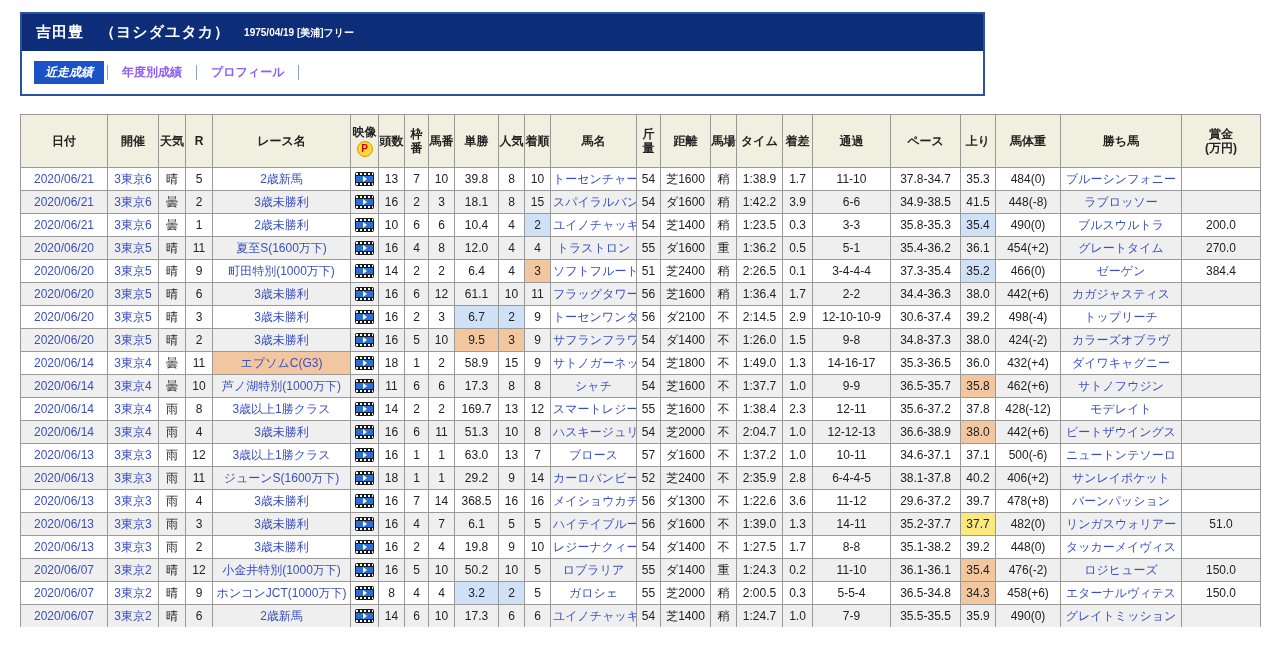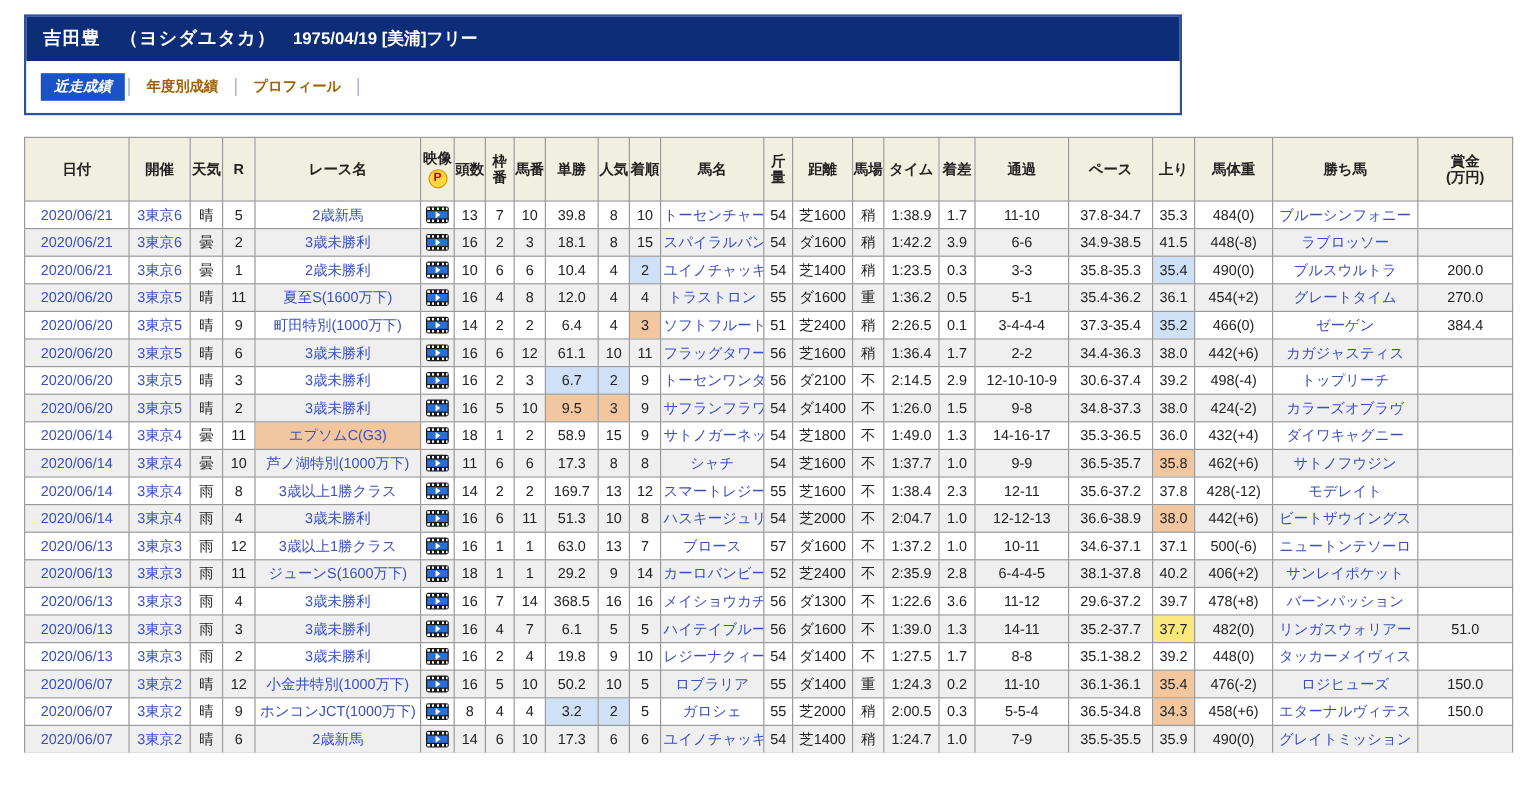--- a/index.html
+++ b/index.html
@@ -2,24 +2,24 @@
 <html><head>
 <meta charset="utf-8">
 <style>
   html,body { margin:0; padding:0; background:#ffffff; font-family:"Liberation Sans","DejaVu Sans",sans-serif; }
   .page { width:1268px; height:627px; position:relative; overflow:hidden; }
 
   
   .header-box { position:absolute; left:20px; top:12px; width:961px; border:2px solid #2b51a3; background:#fff; }
   .title-bar { background:#0d2d78; height:37px; display:flex; align-items:center; padding:0 14px; gap:14px; }
   .jockey-name { color:#ffffff; font-size:15px; font-weight:bold; letter-spacing:1px; }
-  .jockey-meta { color:#ffffff; font-size:14px; font-weight:bold; }
+  .jockey-meta { color:#ffffff; font-size:10px; font-weight:bold; }
   .tab-bar { background:#ffffff; padding:10px 12px; display:flex; align-items:center; }
   .tab-active { background:#1b52c8; color:#ffffff; font-size:12px; font-weight:bold; padding:3px 11px; cursor:pointer;font-style:italic; }
-  .tab-link { color:#a16207; font-size:12px; font-weight:bold; padding:3px 11px; cursor:pointer; }
+  .tab-link { color:#8b5cf6; font-size:12px; font-weight:bold; padding:3px 11px; cursor:pointer; }
   .tab-divider { width:1px; height:15px; background:#93a1c4; margin:0 3px; }
 
   
   .table-wrap { position:absolute; left:20px; top:114px; }
   table.results { border-collapse:collapse; table-layout:fixed; width:1240px; font-size:12px; }
   table.results th, table.results td { border:1px solid #999; overflow:hidden; }
   table.results th { background:#f1efdf; font-weight:bold; color:#222; height:50px; text-align:center; vertical-align:middle; padding:1px 0; line-height:1.2; white-space:normal; word-break:break-all; }
   table.results td { height:22px; padding:0 2px; text-align:center; color:#222; white-space:nowrap; background:#fff; }
   table.results tr.even td { background:#efefef; }
   td.al { text-align:left; padding-left:3px; }

